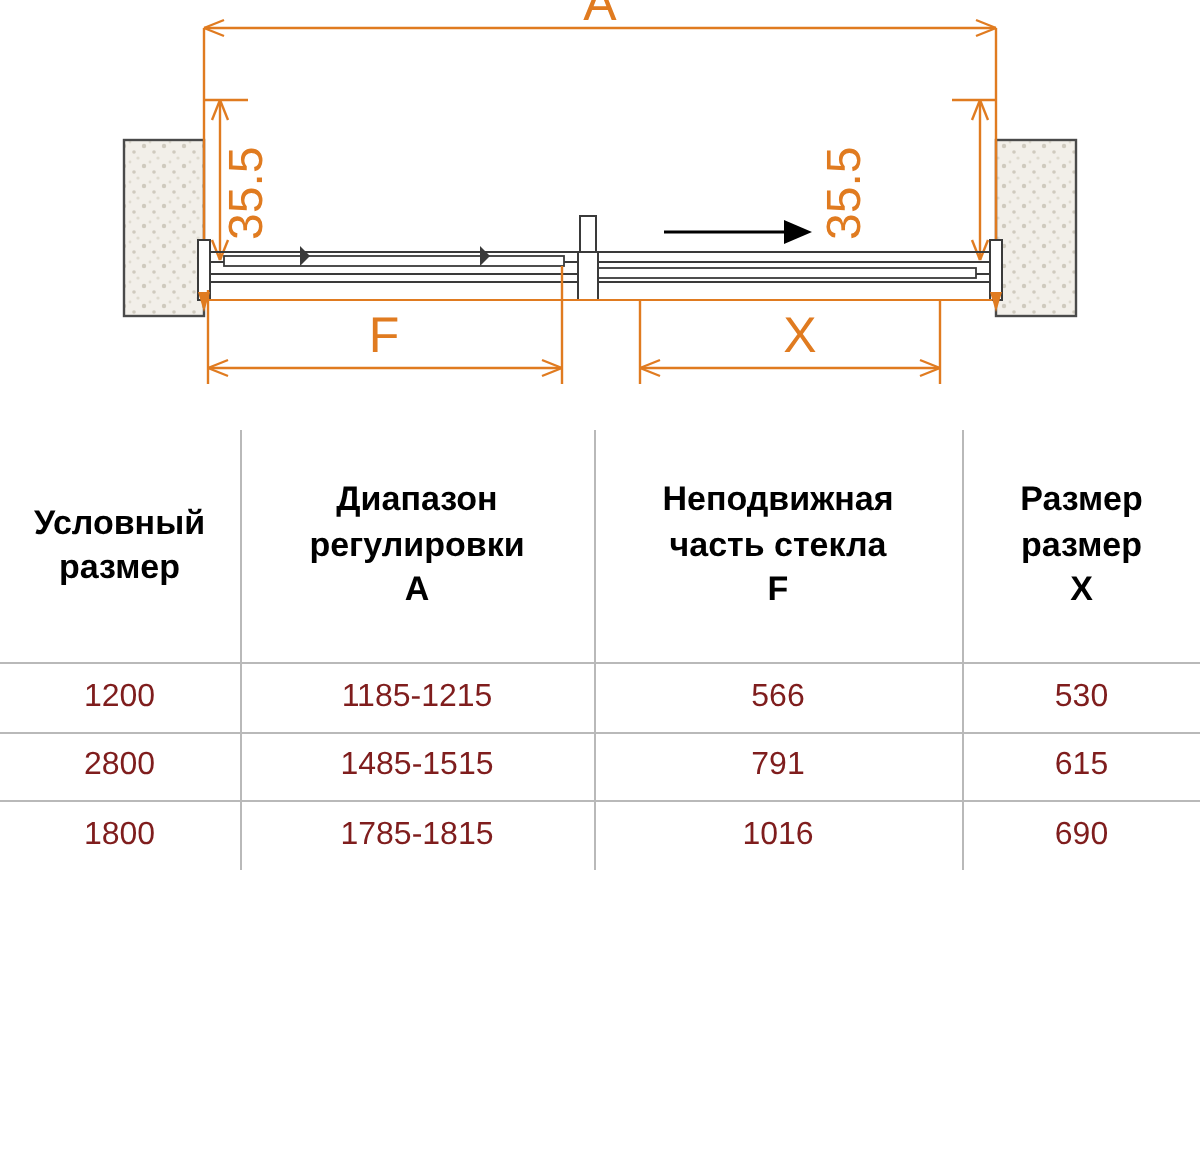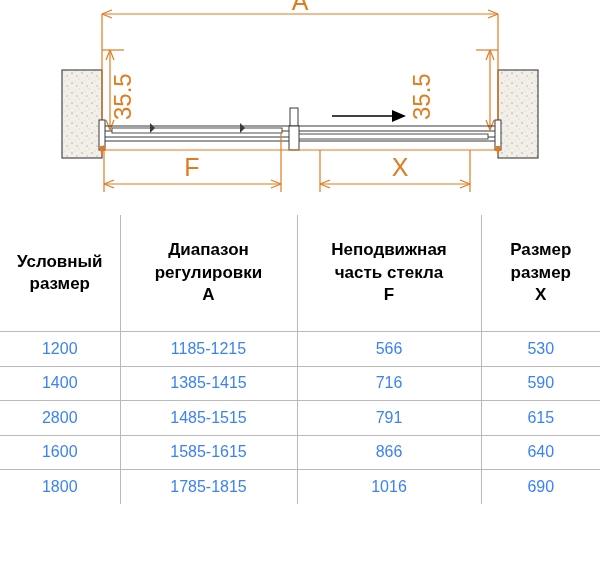--- a/index.html
+++ b/index.html
@@ -79,21 +79,21 @@
     border-left: none;
   }
   table.spec tr.head th:last-child,
   table.spec tbody td:last-child {
     border-right: none;
   }
   table.spec tbody td {
     font-size: 16px;
     height: 33.5px;
     padding: 0;
-    color: #3b82f6;
+    color: #7f1d1d;
   }
   table.spec tbody tr:last-child td {
     border-bottom: none;
   }
   .col1 { width: 120px; }
   .col2 { width: 177px; }
   .col3 { width: 184px; }
   .col4 { width: 119px; }
 </style>
 </head>
@@ -245,36 +245,24 @@
         </tr>
       </thead>
       <tbody>
         <tr>
           <td>1200</td>
           <td>1185-1215</td>
           <td>566</td>
           <td>530</td>
         </tr>
         <tr>
-          <td>1400</td>
-          <td>1385-1415</td>
-          <td>716</td>
-          <td>590</td>
-        </tr>
-        <tr>
           <td>2800</td>
           <td>1485-1515</td>
           <td>791</td>
           <td>615</td>
-        </tr>
-        <tr>
-          <td>1600</td>
-          <td>1585-1615</td>
-          <td>866</td>
-          <td>640</td>
         </tr>
         <tr>
           <td>1800</td>
           <td>1785-1815</td>
           <td>1016</td>
           <td>690</td>
         </tr>
       </tbody>
     </table>
   </div>

